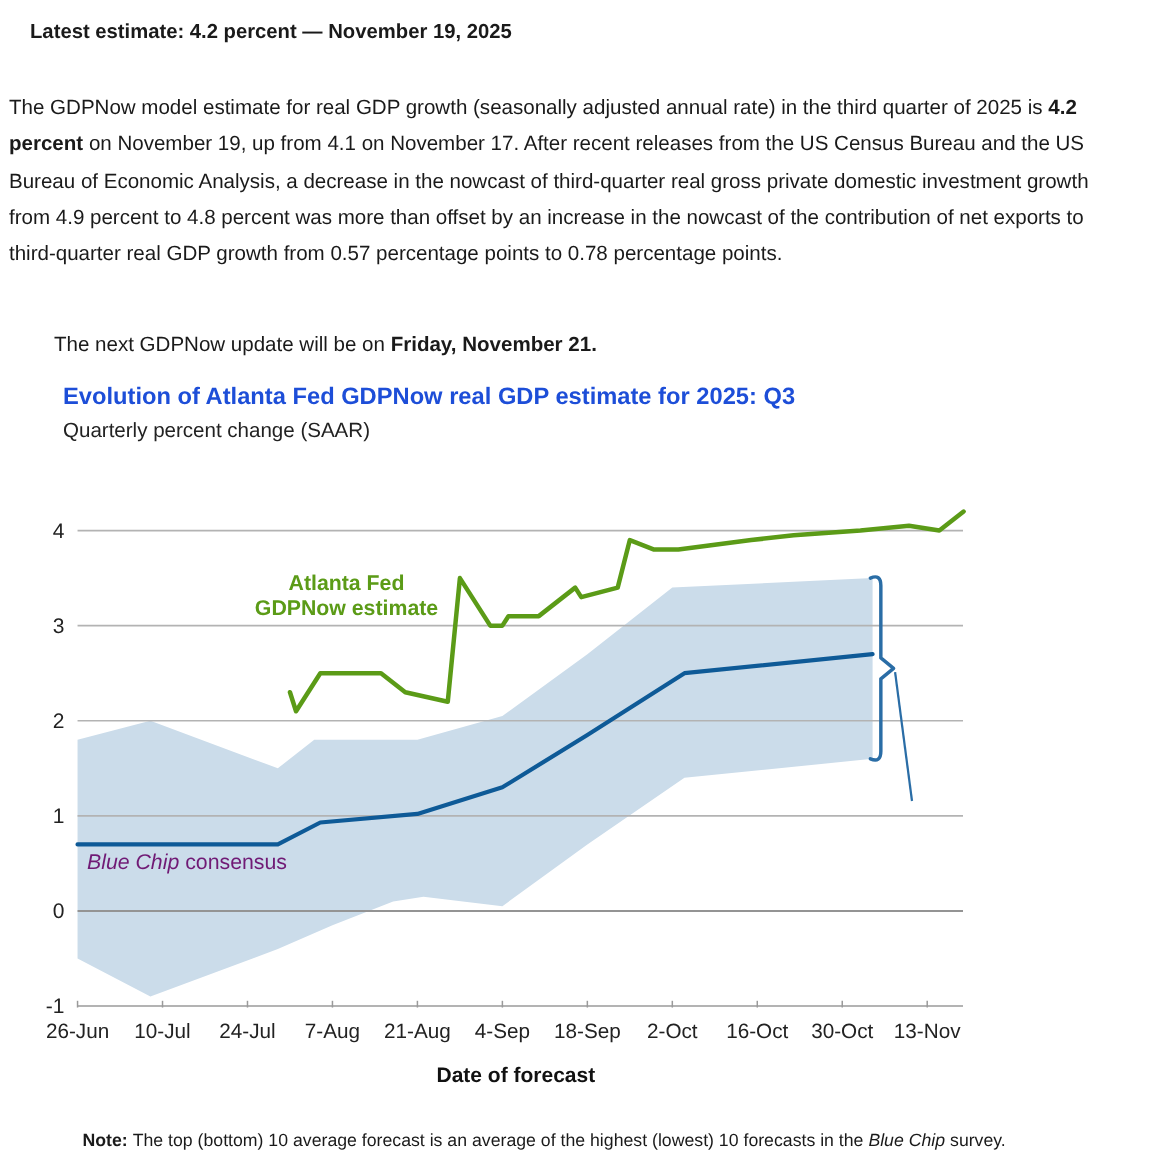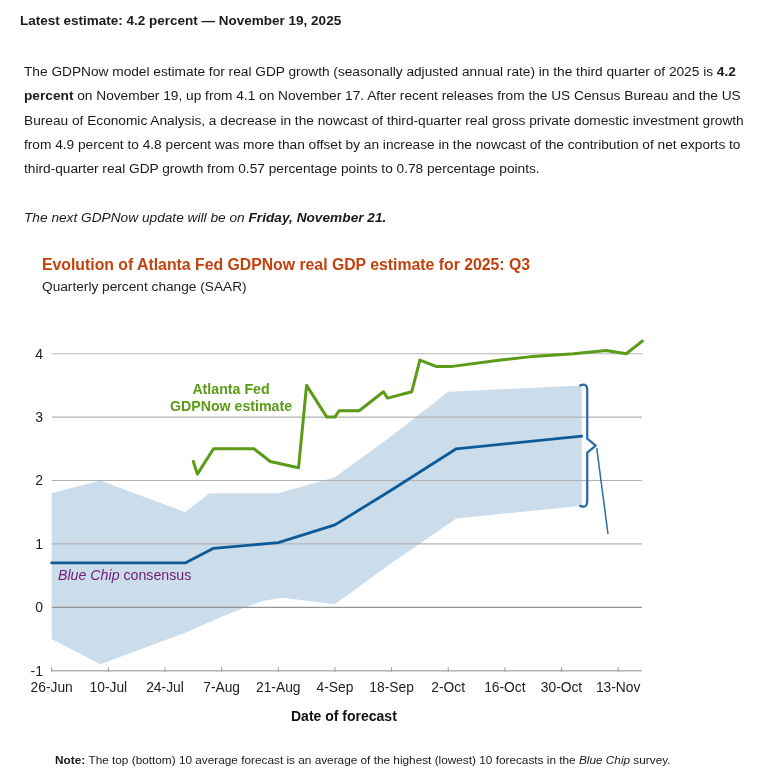--- a/index.html
+++ b/index.html
@@ -2,23 +2,23 @@
 <html><head>
 <meta charset="utf-8">
 <style>
   html,body{margin:0;padding:0;background:#fff;}
   .page{position:relative;width:783px;height:779px;background:#fff;overflow:hidden;
         font-family:"Liberation Sans",sans-serif;color:#1a1a1a;}
   .abs{position:absolute;}
   .b{font-weight:bold;}
   .i{font-style:italic;}
   .latest{left:20px;top:13px;font-size:13.5px;font-weight:bold;}
-  .commentary{left:24px;top:60px;width:750px;font-size:13.7px;line-height:24.3px;margin:0;}
-  .update{left:20px;top:206px;font-size:13.7px;font-style:italic;margin:4px;}
-  .chart-title{left:42px;top:256px;font-size:15.8px;font-weight:bold;color:#c2410c;}
+  .commentary{left:6px;top:60px;width:750px;font-size:13.7px;line-height:24.3px;margin:0;}
+  .update{left:20px;top:206px;font-size:13.7px;margin:16px;}
+  .chart-title{left:42px;top:256px;font-size:15.8px;font-weight:bold;color:#1d4ed8;}
   .chart-subtitle{left:42px;top:279px;font-size:13.7px;color:#222;}
   #chart{left:0;top:0;pointer-events:none;}
   .gdpnow-label{left:166px;top:381px;width:130px;text-align:center;
                 font-size:14.2px;font-weight:bold;line-height:16.5px;color:#5b9b17;}
   .bluechip-label{left:58px;top:567px;font-size:14.2px;color:#701a75;}
   .range-label{left:535px;top:546px;width:134px;text-align:center;
                font-size:13.5px;line-height:19px;color:#2a6da6;}
   .sources{left:55px;top:736px;font-size:11.8px;color:#1a1a1a;}
   .note{left:55px;top:753px;font-size:11.8px;color:#1a1a1a;}
   svg text{font-family:"Liberation Sans",sans-serif;}

